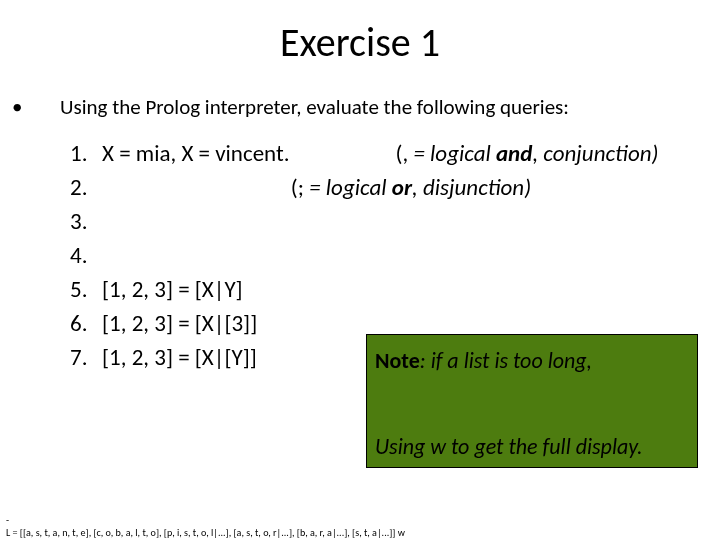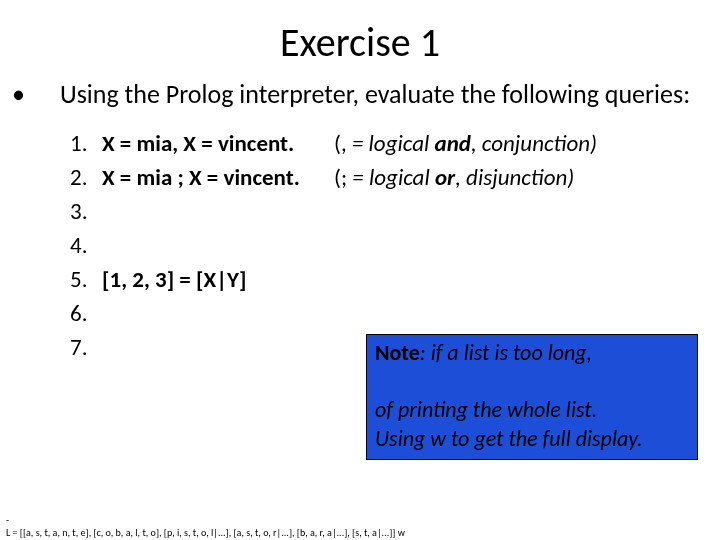--- a/index.html
+++ b/index.html
@@ -15,24 +15,24 @@
   .slide {
     position: relative;
     width: 720px;
     height: 540px;
   }
   .title {
     text-align: center;
     font-size: 40px;
     font-weight: 400;
     margin-top: 18px;
-    margin-bottom: 12px;
+    margin-bottom: 28px;
   }
   .bullet-line {
-    font-size: 26px;
+    font-size: 21px;
     margin-left: 36px;
     margin-right: 24px;
     line-height: 1.2;
     text-indent: -24px;
     padding-left: 24px;
   }
   .bullet-dot {
     display: inline-block;
     width: 24px;
     text-align: left;
@@ -46,35 +46,35 @@
   .queries .row {
     display: flex;
   }
   .queries .num {
     width: 32px;
     flex: none;
   }
   .queries .lhs {
     width: 232px;
     flex: none;
-    font-weight: bold;
   }
   .queries .rhs {
     flex: 1;
+    text-align: center;
   }
   .note-box {
     position: absolute;
     left: 366px;
     top: 316px;
     width: 314px;
     border: 1px solid #000;
     font-size: 22px;
     line-height: 1.3;
-    padding: 4px 8px 6px 8px;
-    background: #1d4ed8;
+    padding: 12px 8px 6px 8px;
+    background: #4d7c0f;
   }
   .bold { font-weight: 700; }
   .ital { font-style: italic; }
   .footer-code {
     position: absolute;
     left: 6px;
     right: 6px;
     bottom: 6px;
     font-size: 10.1px;
     line-height: 1.25;
@@ -95,50 +95,51 @@
   </div>
 
   <div class="queries">
     <div class="row">
       <div class="num">1.</div>
       <div class="lhs">X = mia, X = vincent.</div>
       <div class="rhs"><span>(,</span><span class="ital"><span> = logical </span><span class="bold">and</span><span>, conjunction)</span></span></div>
     </div>
     <div class="row">
       <div class="num">2.</div>
-      <div class="lhs">X = mia ; X = vincent.</div>
       <div class="rhs"><span>(;</span><span class="ital"><span> = logical </span><span class="bold">or</span><span>, disjunction)</span></span></div>
     </div>
     <div class="row">
       <div class="num">3.</div>
       <div class="rhs"></div>
     </div>
     <div class="row">
       <div class="num">4.</div>
       <div class="rhs"></div>
     </div>
     <div class="row">
       <div class="num">5.</div>
       <div class="lhs">[1, 2, 3] = [X|Y]</div>
       <div class="rhs"></div>
     </div>
     <div class="row">
       <div class="num">6.</div>
+      <div class="lhs">[1, 2, 3] = [X|[3]]</div>
       <div class="rhs"></div>
     </div>
     <div class="row">
       <div class="num">7.</div>
+      <div class="lhs">[1, 2, 3] = [X|[Y]]</div>
       <div class="rhs"></div>
     </div>
   </div>
 
   <div class="note-box">
     <span class="bold">Note</span><span class="ital">: if a list is too long,</span><br>
     <br>
-    <span class="ital">of printing the whole list.</span><br>
+    <br>
     <span class="ital">Using w to get the full display.</span>
   </div>
 
   <div class="footer-code">
     <div>-</div>
     <div>L = [[a, s, t, a, n, t, e], [c, o, b, a, l, t, o], [p, i, s, t, o, l|...], [a, s, t, o, r|...], [b, a, r, a|...], [s, t, a|...]] w</div>
     <div>L = [[a, s, t, a, n, t, e], [c, o, b, a, l, t, o], [p, i, s, t, o, l, a], [a, s, t, o, r, e], [b, a, r, a, t, t, o], [s, t, a, t, a, l, e]]</div>
   </div>
 
 </div>

